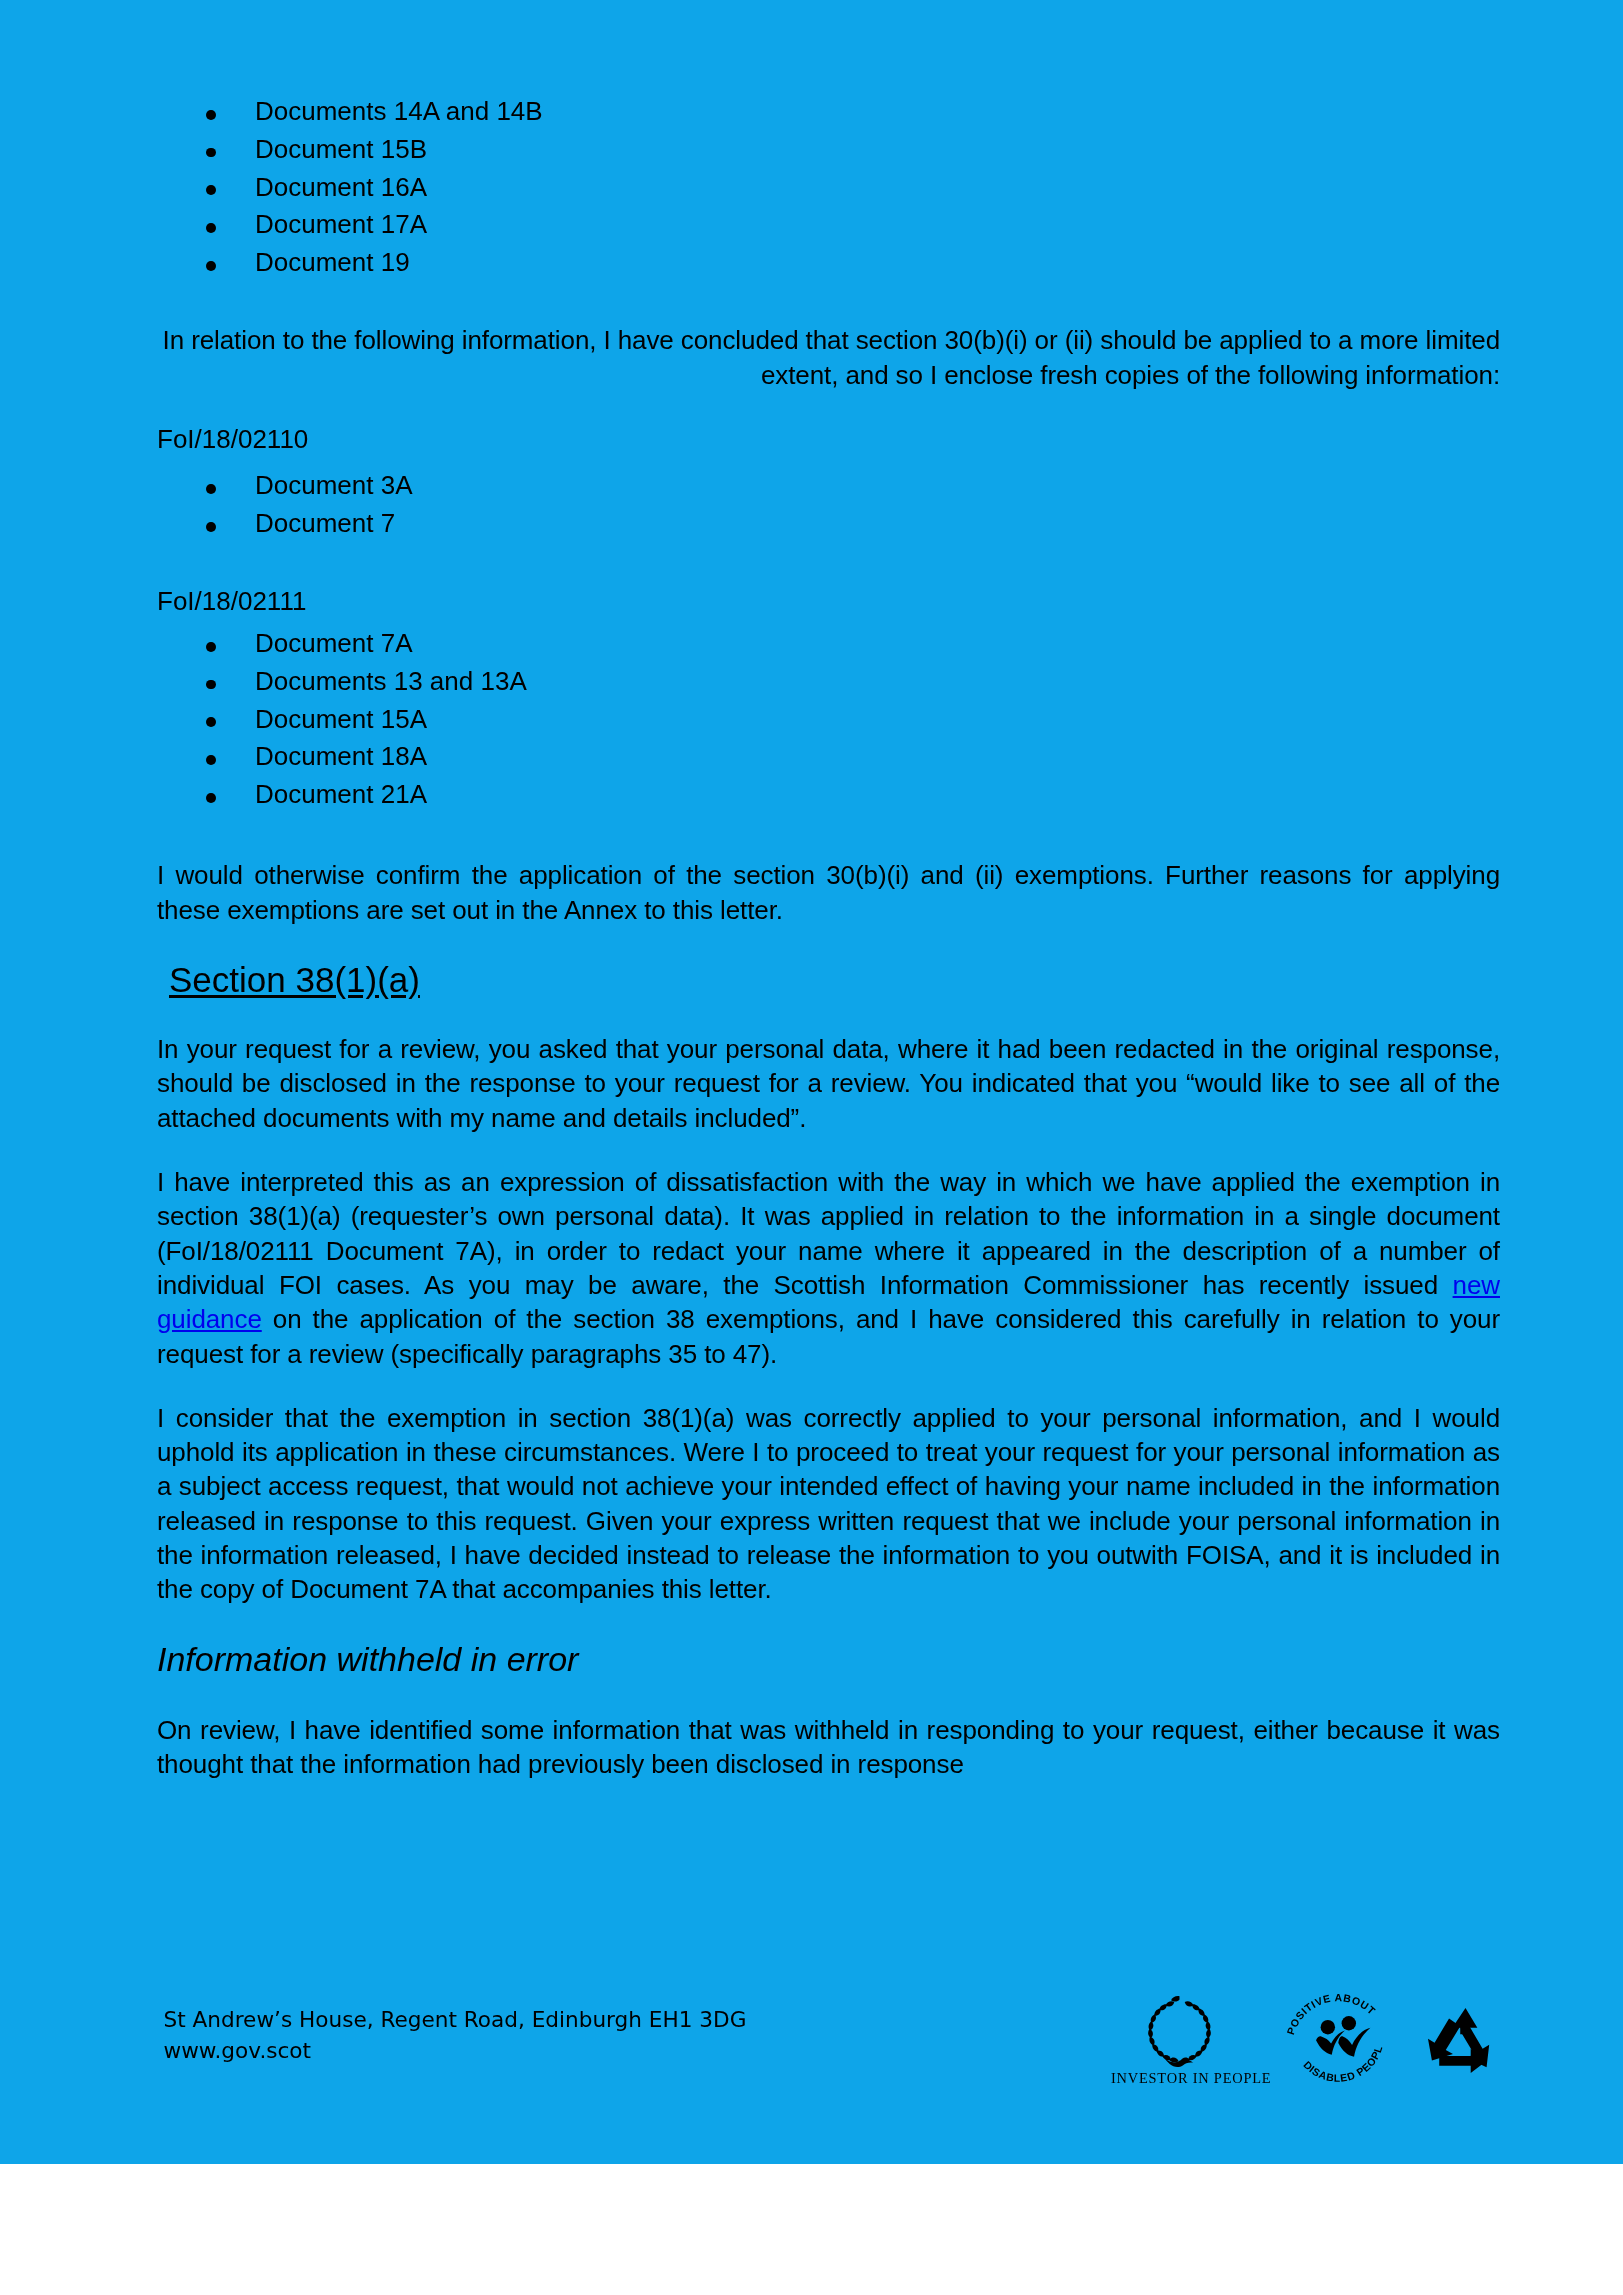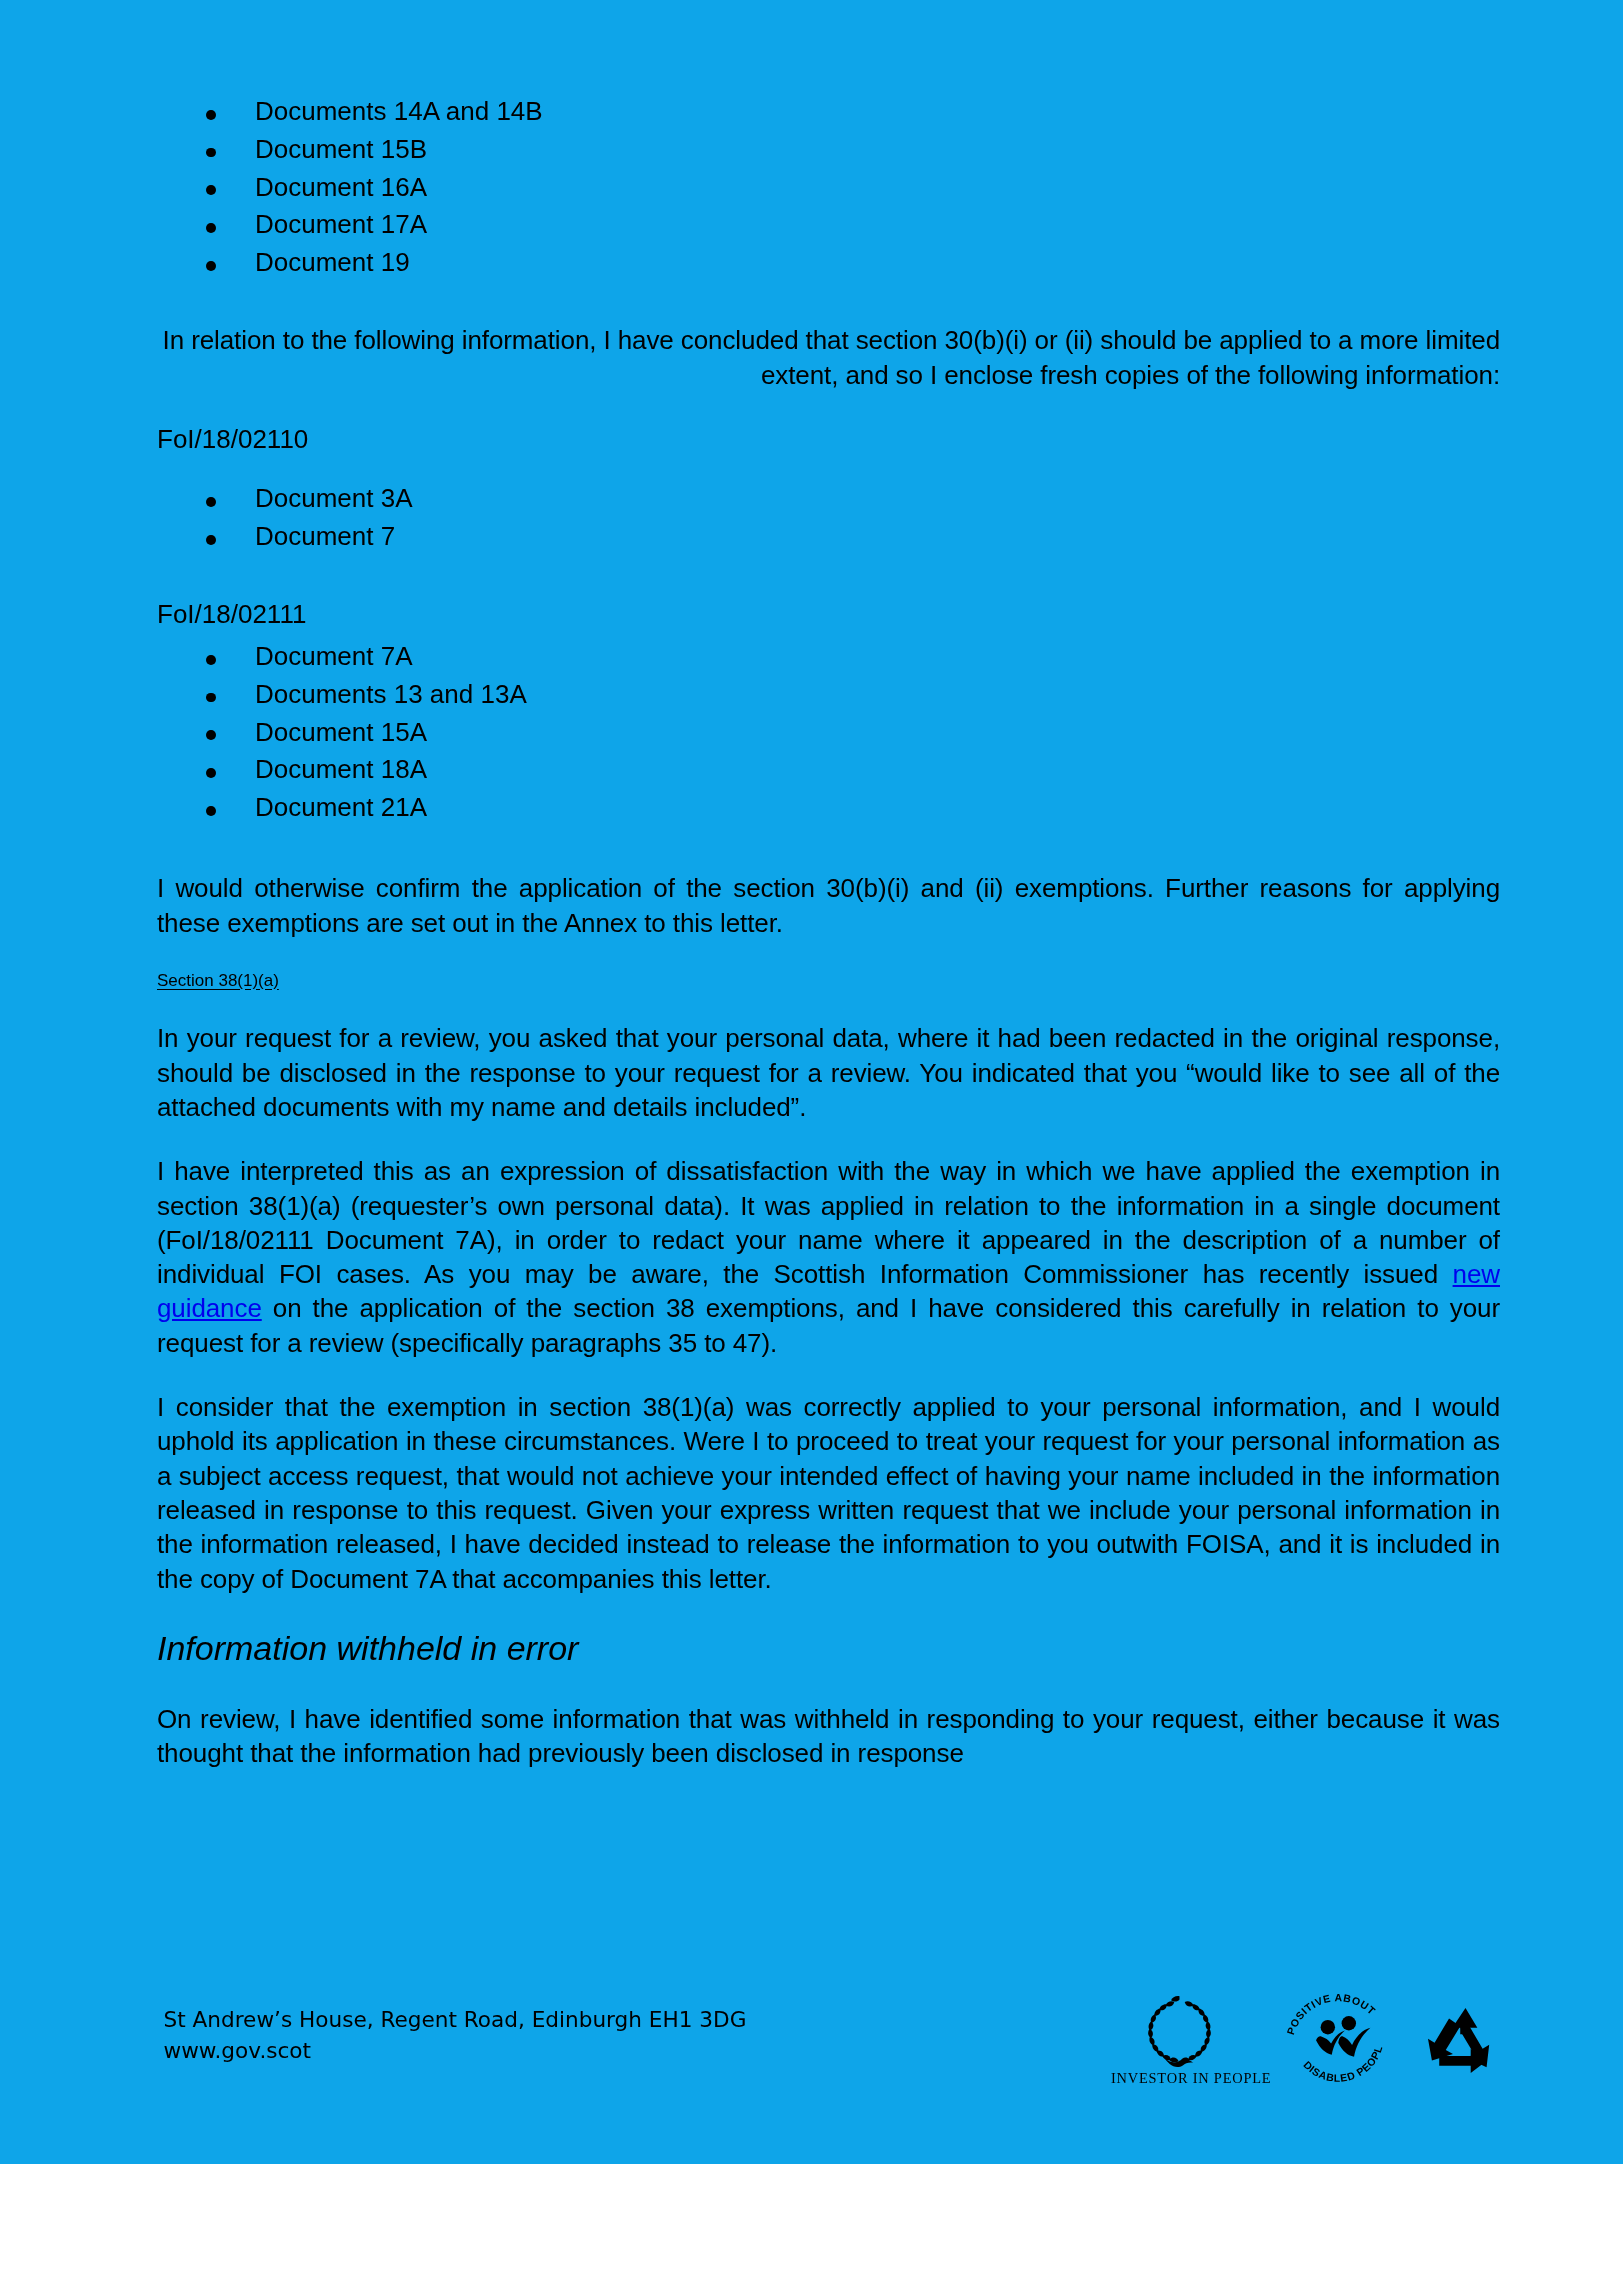--- a/index.html
+++ b/index.html
@@ -37,27 +37,27 @@
     text-align: justify;
     text-justify: inter-word;
   }
 
   
   .ref-line {
     font-size: 26px;
     line-height: 1.32;
     margin: 0 0 11.8px 0;
   }
-  .ref-line.spaced { margin-bottom: 29px; }
+  .ref-line.spaced { margin-bottom: 16px; }
 
   
   .heading-underline {
-    font-size: 17px;
+    font-size: 35px;
     line-height: 1.32;
-    margin: 0 0 29px 0;
+    margin: 0 0 29px 12px;
     text-decoration: underline;
     text-underline-offset: 2.6px;
   }
   .heading-italic {
     font-size: 34px;
     line-height: 1.32;
     font-style: italic;
     margin: 0 0 31px 0;
   }
 

